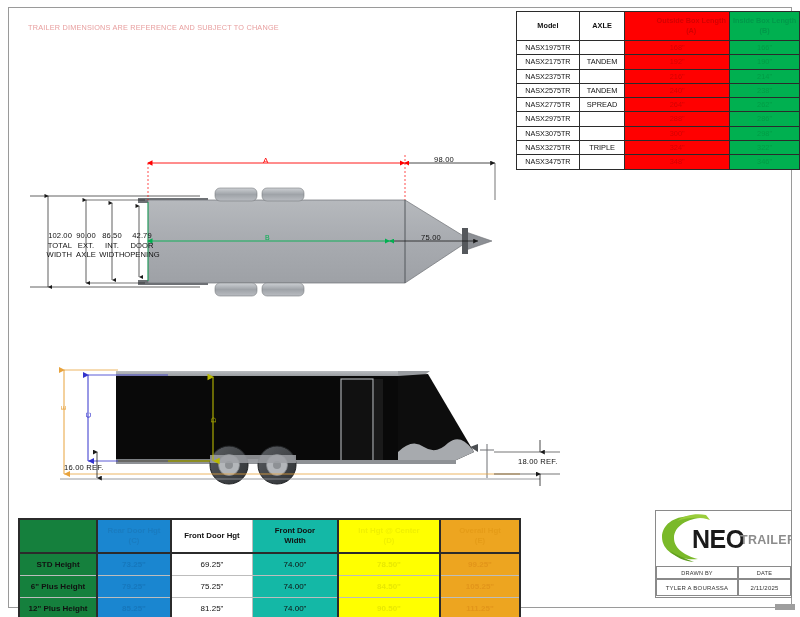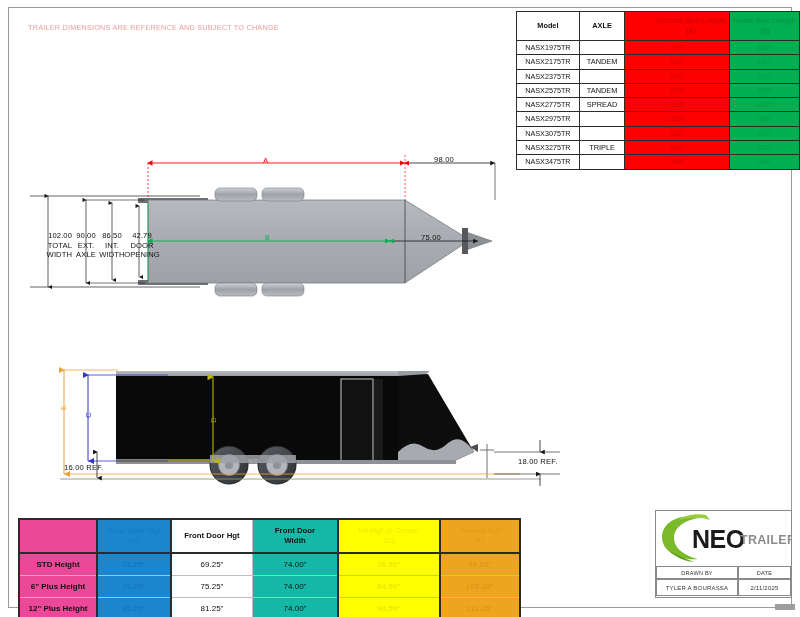--- a/index.html
+++ b/index.html
@@ -31,21 +31,21 @@
   #widthlabels{position:absolute;left:22px;top:231px;font-size:7.6px;color:#111;line-height:9.6px;letter-spacing:.1px;}
   #widthlabels .col{position:absolute;text-align:center;white-space:nowrap;}
 
   .dimtxt{position:absolute;font-size:7.6px;color:#111;white-space:nowrap;letter-spacing:.2px;}
 
   
   #spec-table{position:absolute;left:18px;top:518px;border-collapse:collapse;font-size:8px;}
   #spec-table td{border:1px solid #bdbdbd;text-align:center;vertical-align:middle;font-family:"Liberation Sans",sans-serif;}
   #spec-table .hrow td{height:30px;font-weight:bold;line-height:10.5px;font-size:7.8px;}
   #spec-table tbody td{height:19px;font-size:8px;}
-  .s-name{width:74px;background:#ec4899;color:#111;font-weight:bold;font-size:7.8px;}
+  .s-name{width:74px;background:#15803d;color:#111;font-weight:bold;font-size:7.8px;}
   .s-rear{width:70px;background:#1a86d0;color:#1677bc;font-weight:bold;border-left:2px solid #2b2b2b!important;border-right:2px solid #2b2b2b!important;}
   .s-fdh{width:78px;background:#fff;color:#111;}
   .s-fdw{width:82px;background:#14b8a6;color:#111;}
   .s-int{width:98px;background:#ffff00;color:#e8e800;font-weight:bold;border-left:2px solid #2b2b2b!important;border-right:2px solid #2b2b2b!important;}
   .s-ovr{width:76px;background:#eda520;color:#e2951a;font-weight:bold;border-left:2px solid #2b2b2b!important;border-right:2px solid #2b2b2b!important;}
   #spec-table .hrow .s-rear{background:#1a86d0;color:#1a7cc0;}
   #spec-table .hrow .s-int{background:#ffff00;color:#f0f000;}
   #spec-table .hrow .s-ovr{background:#eda520;color:#e59c18;}
   #spec-table tr:first-child td{border-top:2px solid #2b2b2b;}
   #spec-table tr:last-child td{border-bottom:2px solid #2b2b2b;}

